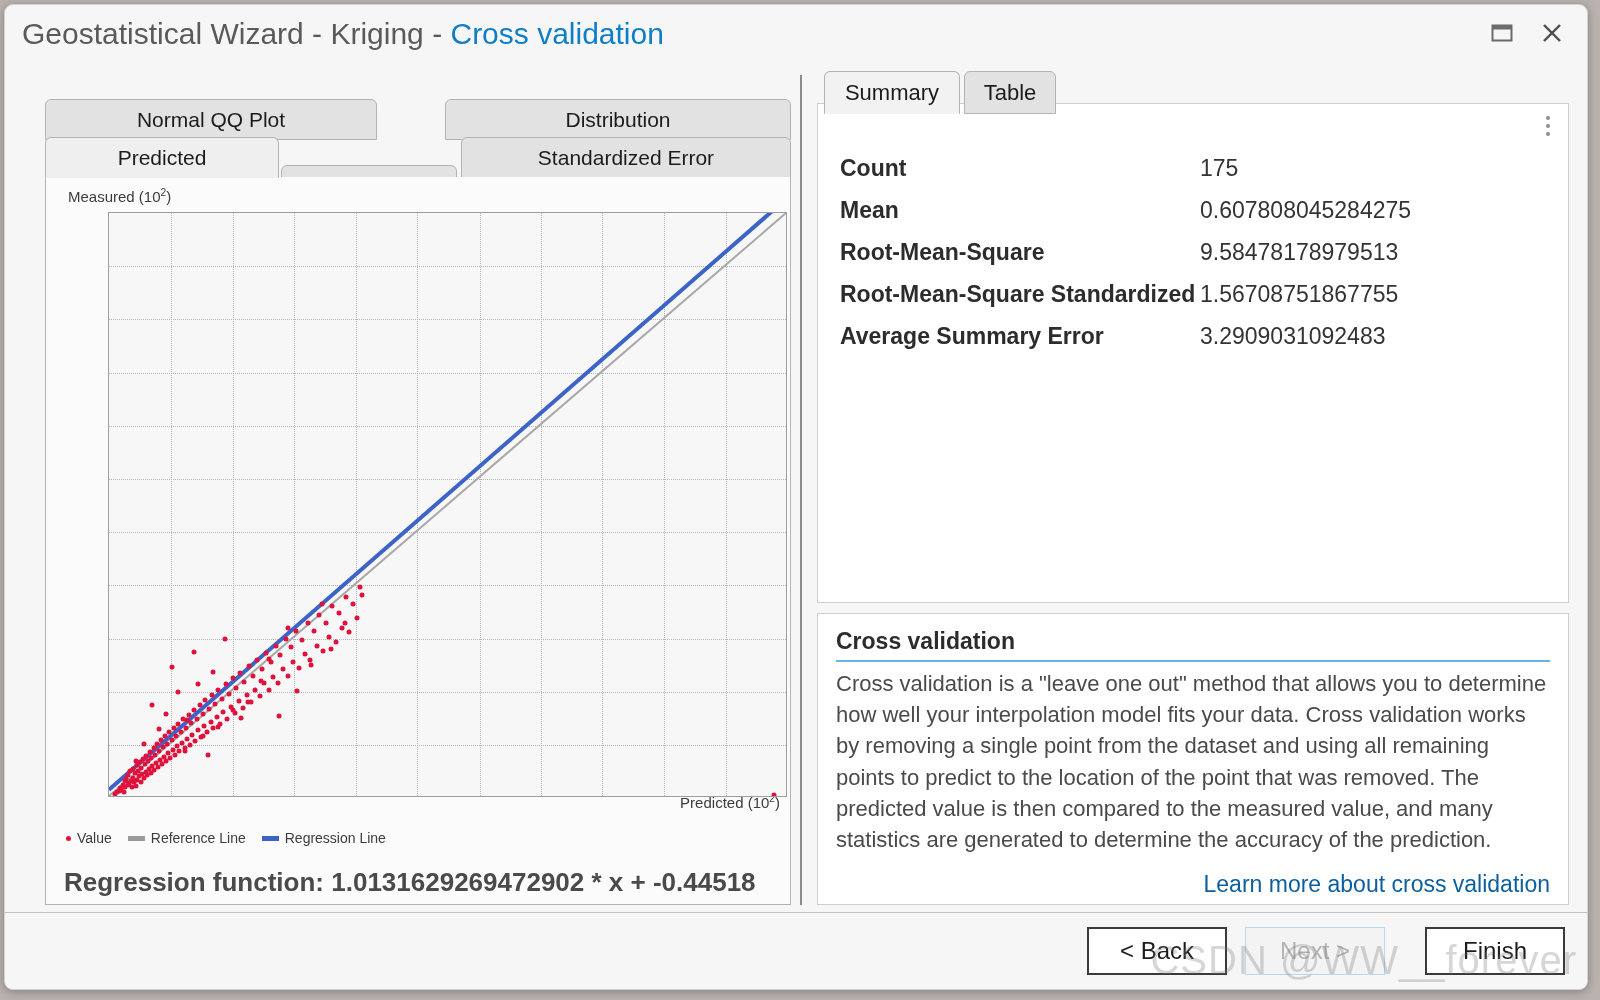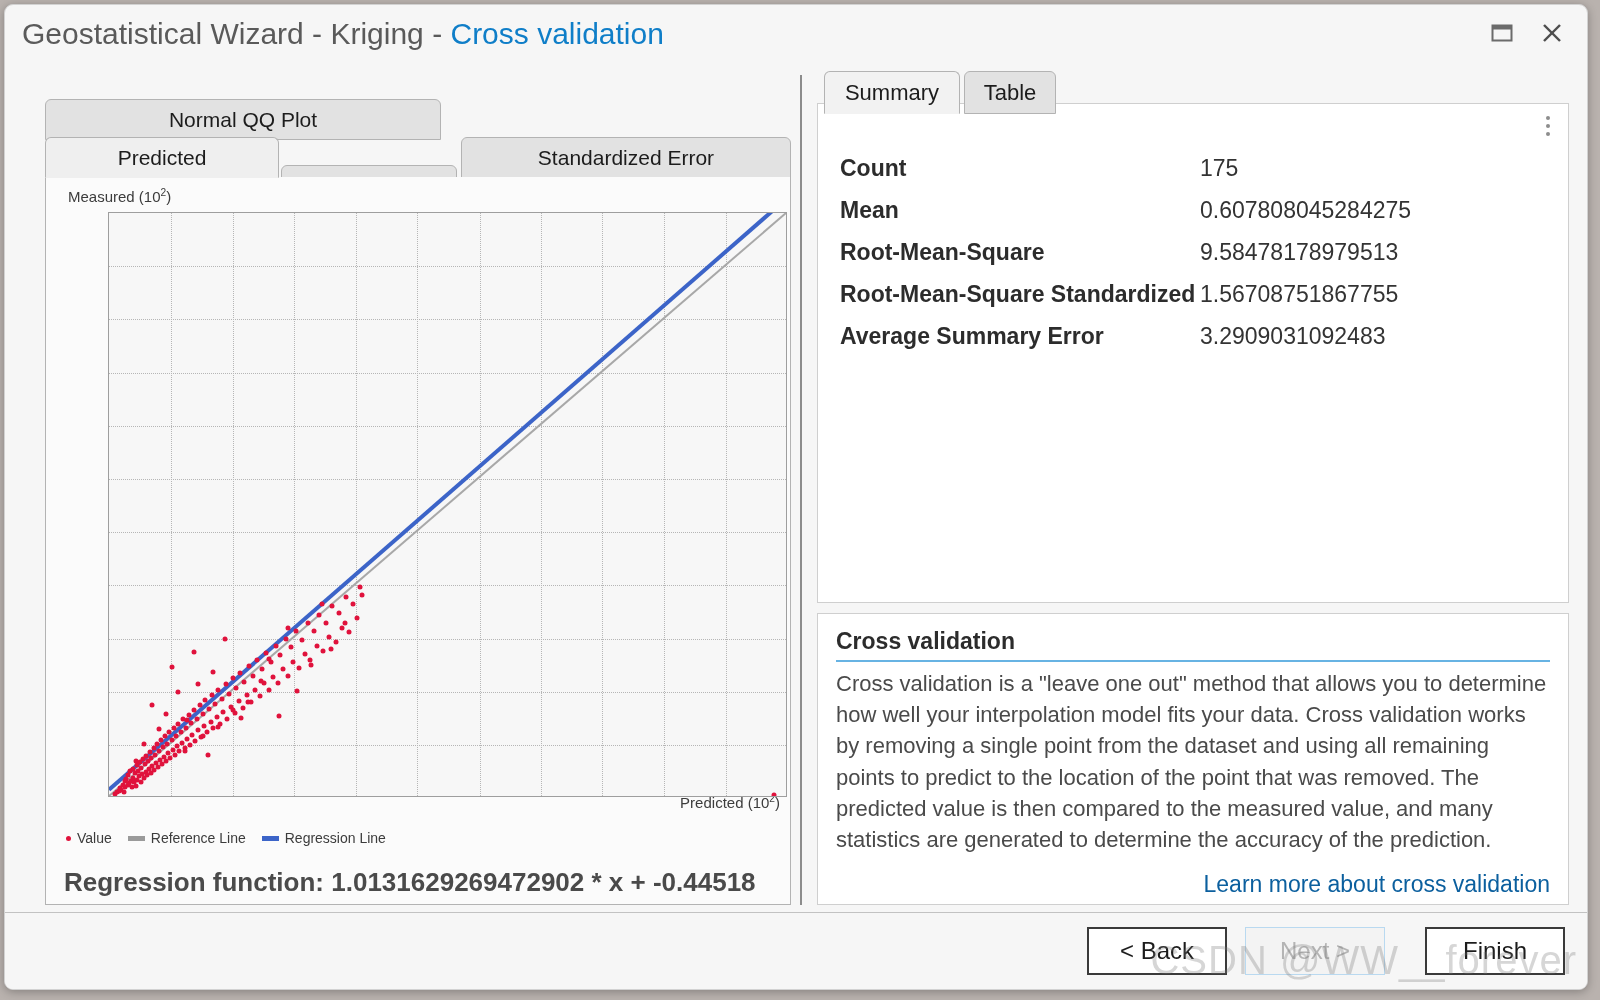--- a/index.html
+++ b/index.html
@@ -64,21 +64,21 @@
     font-size: 21px; color: #1c1c1c;
     cursor: default;
     white-space: nowrap;
   }
   .tab.active {
     background: #efefef;
     border-bottom-color: #efefef;
     z-index: 4;
   }
 
-  #tab-qq          { left: 18px;  width: 396px; }
+  #tab-qq          { left: 18px;  width: 332px; }
   #tab-distrib     { left: 418px; width: 346px; }
   #tab-predicted   { left: 18px;  width: 234px; }
   #tab-error       { left: 254px; width: 176px; margin-top: 28px; }
   #tab-stderror    { left: 434px; width: 330px; }
 
   #plot-surface {
     position: absolute; left: 18px; top: 88px;
     width: 746px; height: 728px;
     background: #fbfbfb;
     border: 1px solid #b3b3b3;
@@ -264,20 +264,21 @@
         <line x1="4" y1="4" x2="20" y2="20" stroke="#4d4d4d" stroke-width="2.4"></line>
         <line x1="20" y1="4" x2="4" y2="20" stroke="#4d4d4d" stroke-width="2.4"></line>
       </svg>
     </div>
   </div>
 
   <div id="left-panel">
 
     <div class="tabrow" id="tabrow-top">
       <div class="tab" id="tab-qq">Normal QQ Plot</div>
+      <div class="tab" id="tab-distrib">Distribution</div>
     </div>
 
     <div class="tabrow" id="tabrow-bottom">
       <div class="tab" id="tab-error">Error</div>
       <div class="tab" id="tab-stderror">Standardized Error</div>
       <div class="tab active" id="tab-predicted">Predicted</div>
     </div>
 
     <div id="plot-surface">
       <div id="yaxis-title">

